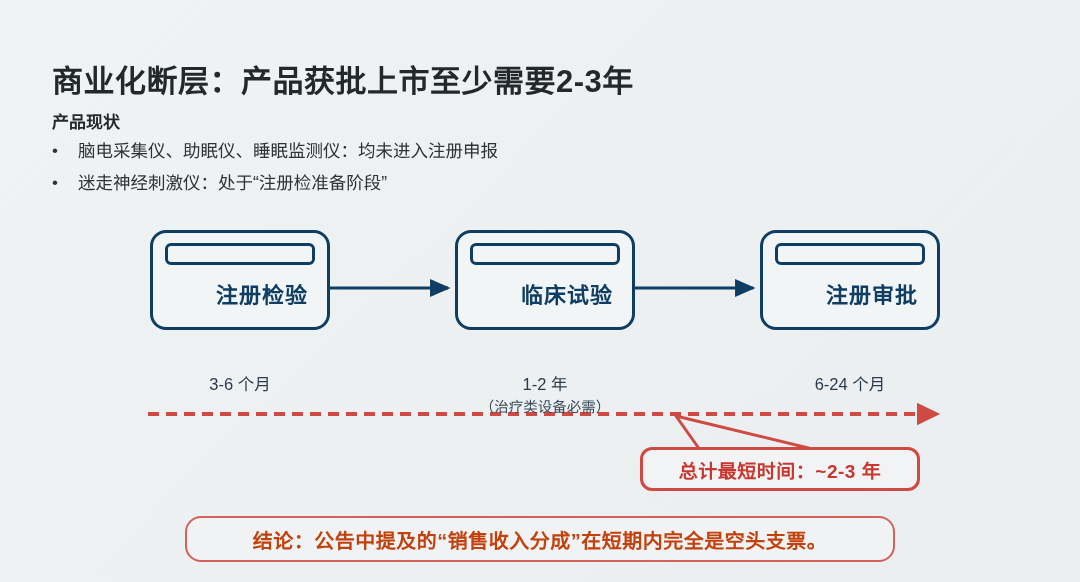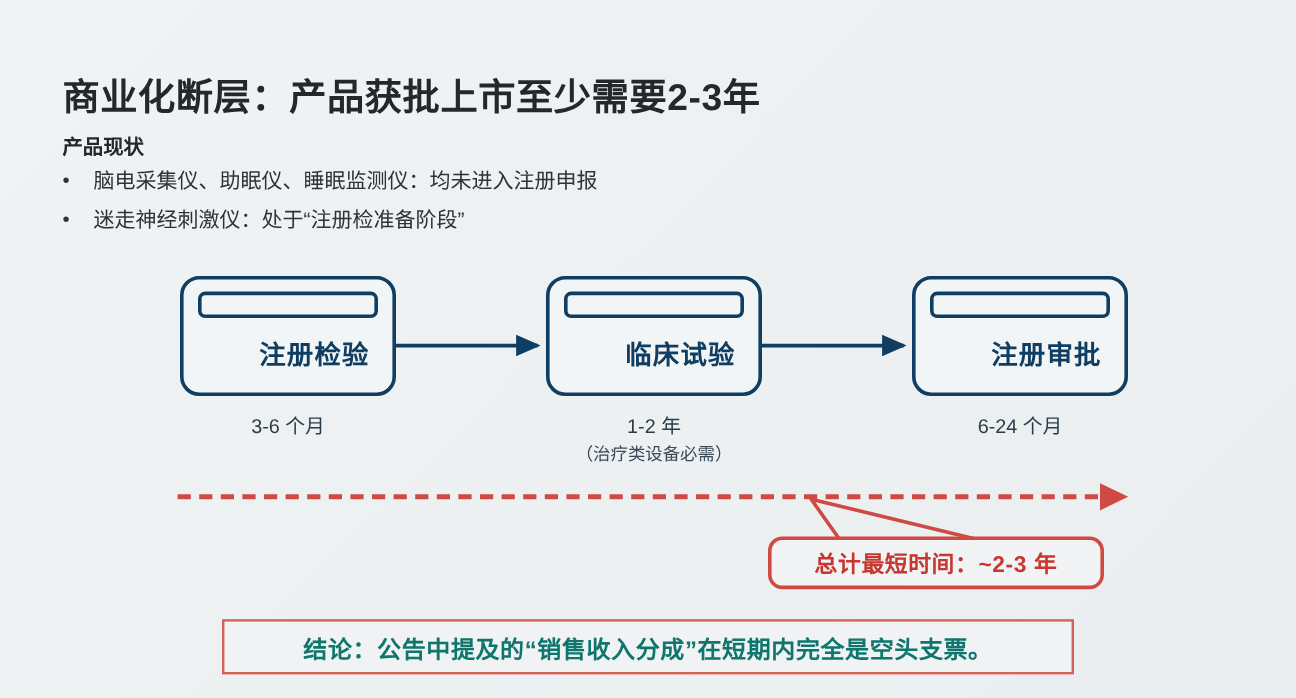--- a/index.html
+++ b/index.html
@@ -120,20 +120,21 @@
   .caption {
     position: absolute;
     width: 260px;
     text-align: center;
     color: #2a3c4c;
     pointer-events: auto;
   }
   .caption .cap-main {
     font-size: 16.5px;
     line-height: 1.5;
+    margin-top: 28px;
   }
   .caption .cap-sub {
     font-size: 14.5px;
     line-height: 1.5;
     color: #3a4a58;
   }
   #cap1 { left: 110px; top: 344px; }
   #cap2 { left: 415px; top: 344px; }
   #cap3 { left: 720px; top: 344px; }
 
@@ -158,29 +159,29 @@
   }
 
   
   .conclusion {
     position: absolute;
     left: 185px;
     top: 516px;
     width: 710px;
     height: 46px;
     border: 2.5px solid #d4615a;
-    border-radius: 0;
+    border-radius: 16px;
     background: #f0f2f3;
     box-sizing: border-box;
     display: flex;
     align-items: center;
     justify-content: center;
     font-size: 20px;
     font-weight: bold;
-    color: #0f766e;
+    color: #c2410c;
     letter-spacing: 0.5px;
   }
 </style>
 </head>
 <body>
 
 <div class="slide">
 
   <div class="title">商业化断层：产品获批上市至少需要2-3年</div>
 

